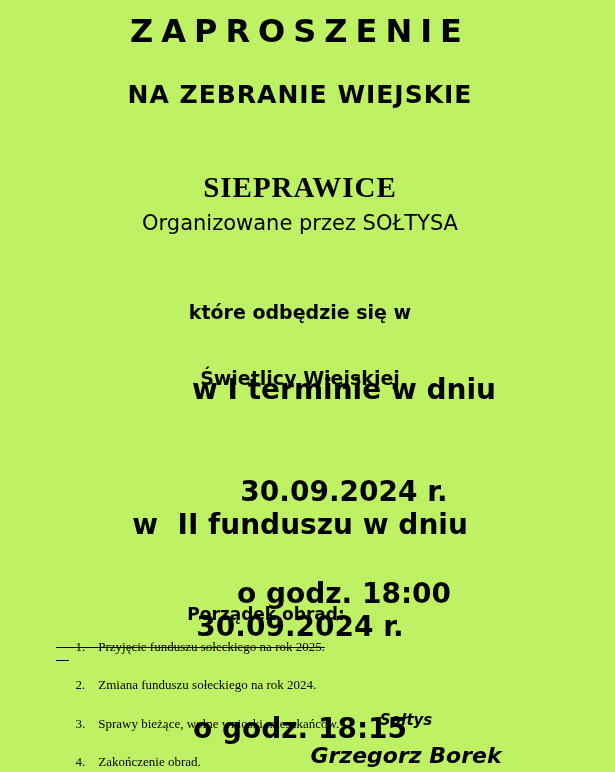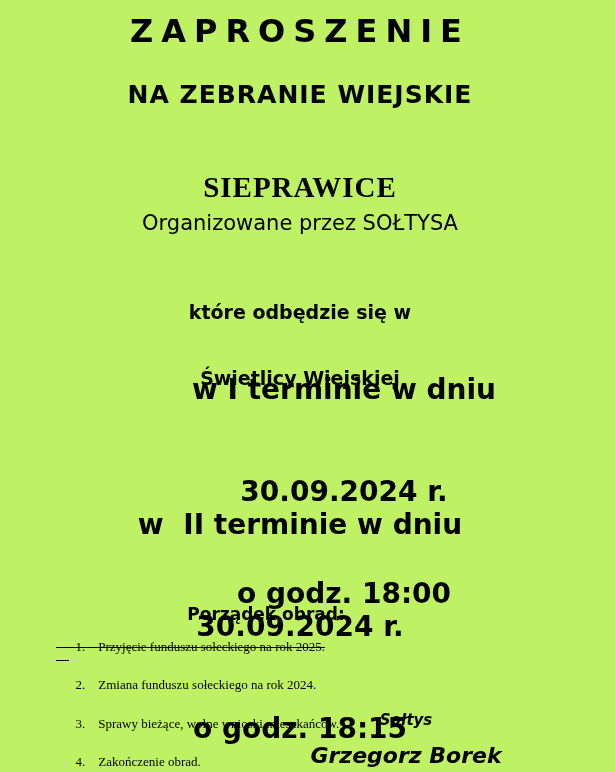--- a/index.html
+++ b/index.html
@@ -113,21 +113,21 @@
     <div>Świetlicy Wiejskiej</div>
   </div>
 
   <div class="center term term1">
     <div>w I terminie w dniu</div>
     <div>30.09.2024 r.</div>
     <div>o godz. 18:00</div>
   </div>
 
   <div class="center term term2">
-    <div>w  II terminie w dniu</div>
+    <div>w  II funduszu w dniu</div>
     <div>30.09.2024 r.</div>
     <div>o godz. 18:15</div>
   </div>
 
   <div class="agenda">
     <div class="agenda-heading">Porządek obrad:</div>
 
     <div class="agenda-item struck">
       <span class="num">1.</span><span class="txt">Przyjęcie funduszu sołeckiego na rok 2025.</span>
     </div>

